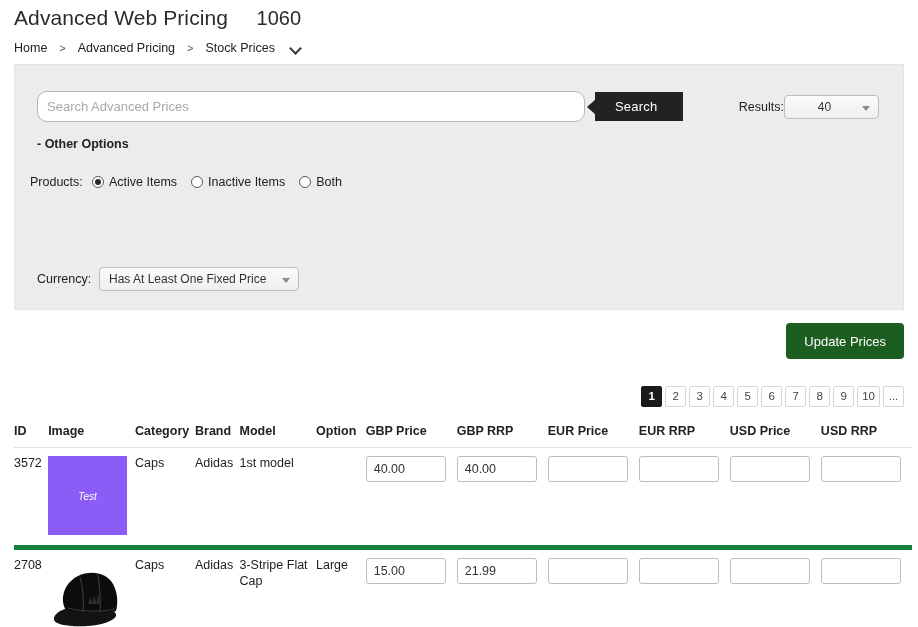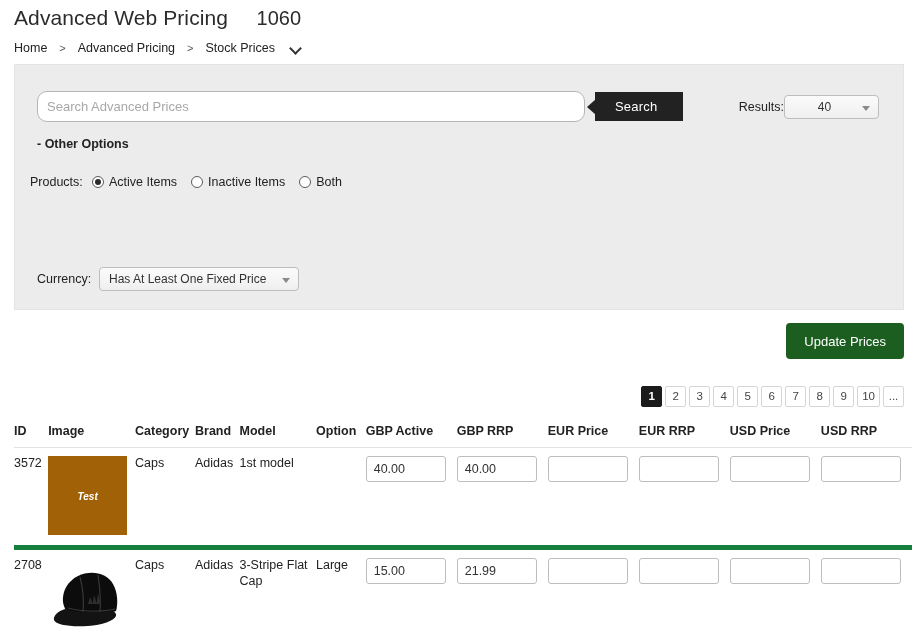--- a/index.html
+++ b/index.html
@@ -278,22 +278,21 @@
   .col-option { width: 48px; }
   .col-price  { width: 88px; }
 
   .thumb-box {
     width: 79px; height: 79px;
     display: block;
     overflow: hidden;
     position: relative;
   }
   .thumb-box.placeholder {
-    background: #a16207;
-    font-weight: bold;
+    background: #8b5cf6;
   }
   .thumb-box.placeholder .alt-text {
     position: absolute;
     left: 0; right: 0;
     top: 50%;
     transform: translateY(-50%);
     text-align: center;
     font-style: italic;
     font-size: 10px;
     color: #ffffff;
@@ -397,21 +396,21 @@
 
 <table class="price-table">
   <thead>
     <tr>
       <th class="col-id">ID</th>
       <th class="col-image">Image</th>
       <th class="col-cat">Category</th>
       <th class="col-brand">Brand</th>
       <th class="col-model">Model</th>
       <th class="col-option">Option</th>
-      <th class="col-price">GBP Active</th>
+      <th class="col-price">GBP Price</th>
       <th class="col-price">GBP RRP</th>
       <th class="col-price">EUR Price</th>
       <th class="col-price">EUR RRP</th>
       <th class="col-price">USD Price</th>
       <th class="col-price">USD RRP</th>
     </tr>
   </thead>
   <tbody>
 
     <tr>

